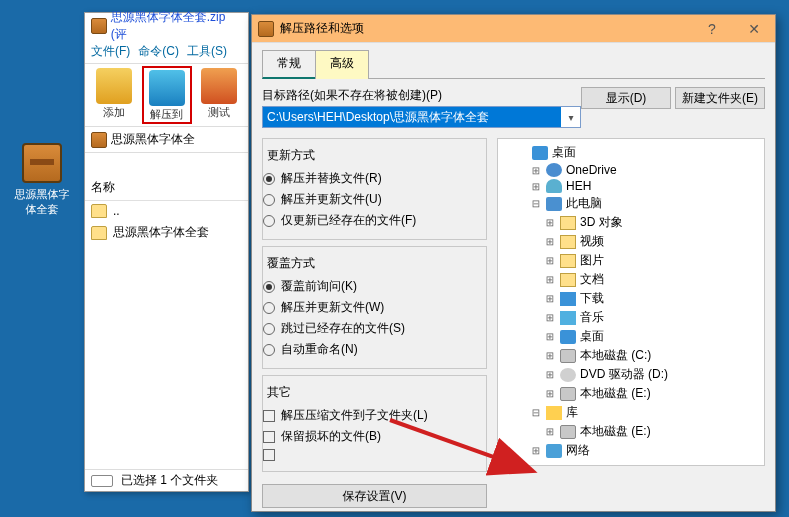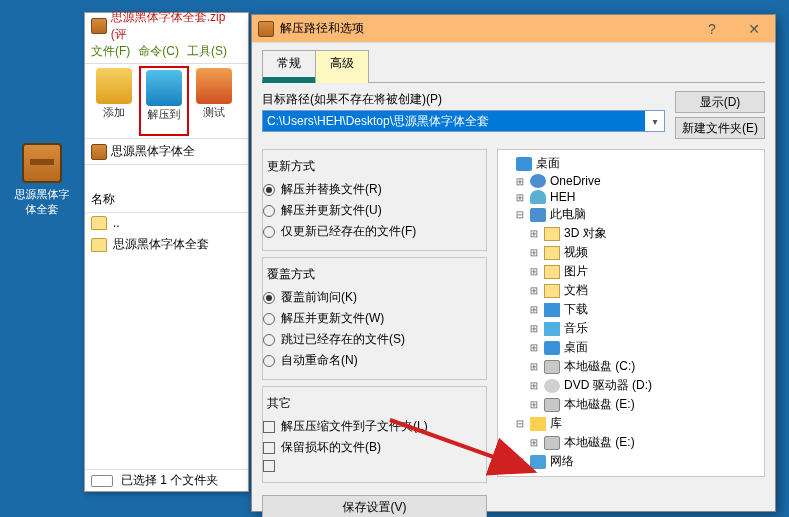--- a/index.html
+++ b/index.html
@@ -5,24 +5,24 @@
 * { box-sizing: border-box; margin: 0; padding: 0; font-family: "Microsoft YaHei", "Segoe UI", sans-serif; }
 body { width: 789px; height: 517px; background: #1a6aa8; position: relative; overflow: hidden; }
 
 
 .desktop-icon { position: absolute; left: 12px; top: 143px; width: 60px; text-align: center; color: #fff; font-size: 11px; }
 .desktop-icon .rar-box { width: 40px; height: 40px; margin: 0 auto 4px; background: linear-gradient(#d98b3a,#b56a1f); border: 2px solid #5a3a10; border-radius: 4px; position: relative; }
 .desktop-icon .rar-box:before { content:""; position:absolute; left:6px; top:14px; width:24px; height:6px; background:#8a4a15; }
 
 
 .winrar { position: absolute; left: 84px; top: 12px; width: 165px; height: 480px; background: #fff; border: 1px solid #9a9a9a; box-shadow: 2px 2px 6px rgba(0,0,0,.3); }
-.winrar .title { height: 26px; display:flex; align-items:center; padding:0 6px; font-size:12px; color:#b91c1c; }
+.winrar .title { height: 26px; display:flex; align-items:center; padding:0 6px; font-size:12px; color:#1d4ed8; }
 .winrar .title .ti-icon { width:16px; height:16px; margin-right:4px; background:linear-gradient(#d98b3a,#b56a1f); border:1px solid #7a4a15; border-radius:2px; }
-.winrar .menu { height: 24px; padding: 0 6px; font-size: 12px; display:flex; gap:8px; align-items:center; color:#4d7c0f; }
-.winrar .toolbar { height: 76px; border-top:1px solid #ddd; border-bottom:1px solid #ddd; display:flex; padding:2px 4px; }
+.winrar .menu { height: 24px; padding: 0 6px; font-size: 12px; display:flex; gap:8px; align-items:center; color:#0369a1; }
+.winrar .toolbar { height: 64px; border-top:1px solid #ddd; border-bottom:1px solid #ddd; display:flex; padding:2px 4px;justify-content:space-between; }
 .winrar .tool { width: 50px; text-align:center; font-size:11px; color:#333; padding-top:2px; cursor:pointer; }
 .winrar .tool.highlighted { border:2px solid #d40000; }
 .winrar .tool .ticon { width:36px; height:36px; margin:0 auto 1px; border-radius:4px; }
 .ticon-add { background:linear-gradient(#f5d060,#e0a020); }
 .ticon-ex  { background:linear-gradient(#50c0e8,#1a80c0); }
 .ticon-test{ background:linear-gradient(#f0a050,#d05020); }
 .winrar .address { display:flex; align-items:center; padding:4px 6px; font-size:12px; }
 .winrar .address .rar-mini { width:16px; height:16px; margin-right:4px; background:linear-gradient(#d98b3a,#b56a1f); border:1px solid #7a4a15; border-radius:2px; }
 .winrar .list { border-top:1px solid #ddd; }
 .winrar .list-hdr { background:#fff; font-size:12px; padding:4px 6px; border-bottom:1px solid #e0e0e0;margin-top:22px; }
@@ -35,46 +35,46 @@
 .dialog { position:absolute; left:251px; top:14px; width:525px; height:498px; background:#f0f0f0; border:1px solid #888; box-shadow:3px 3px 10px rgba(0,0,0,.4); }
 .dialog .titlebar { height:28px; display:flex; align-items:center; background:#fdba74; border-bottom:1px solid #ddd; }
 .dialog .titlebar .ti-icon { width:16px; height:16px; margin:0 6px; background:linear-gradient(#d98b3a,#b56a1f); border:1px solid #7a4a15; border-radius:2px; }
 .dialog .titlebar .title-text { font-size:12px; flex:1; }
 .dialog .titlebar .sysbtn { width:42px; height:28px; display:flex; align-items:center; justify-content:center; font-size:14px; color:#555; cursor:pointer; }
 .dialog .body { padding:6px 10px; }
 
 
 .tabs { display:flex; border-bottom:1px solid #aaa; }
 .tab { padding:4px 14px 5px; font-size:12px; border:1px solid #aaa; border-bottom:none; margin-right:-1px; background:#fef9c3; position:relative; top:1px; cursor:pointer; }
-.tab.active { background:#f0f0f0; border-bottom:6px solid #0f766e; }
+.tab.active { background:#f0f0f0; border-bottom:2px solid #0f766e; }
 
 .panel { padding:8px 0 0; }
-.path-row { display:flex; gap:10px; }
+.path-row { display:flex; gap:0; }
 .path-left { flex:1; }
 .path-label { font-size:12px; margin-bottom:2px; }
 .path-input { width:100%; height:22px; font-size:12px; border:1px solid #7a9ccc; background:#fff; color:#fff; }
 .path-input-wrap { position:relative; }
 .path-hl { position:absolute; left:1px; top:1px; right:20px; bottom:1px; background:#0078d7; color:#fff; font-size:12px; padding:2px 4px; overflow:hidden; white-space:nowrap; }
 .path-drop { position:absolute; right:1px; top:1px; width:18px; height:20px; display:flex; align-items:center; justify-content:center; font-size:10px; color:#555; cursor:pointer; }
 
 .side-btn { width:90px; height:22px; font-size:12px; background:#e1e1e1; border:1px solid #adadad; cursor:pointer; }
-.side-col { display:flex; flex-direction:column; gap:4px; }
+.side-col { display:flex; flex-direction:row; gap:4px; }
 
 .cols { display:flex; gap:10px; margin-top:10px; }
 .left-col { width:225px; display:flex; flex-direction:column; gap:6px; }
 .group { border:1px solid #c8c8c8; padding:6px 0 8px; }
 .group .g-title { font-size:12px; margin:-12px 0 4px 0; background:#f0f0f0; display:inline-block; padding:0 4px; }
 .radio, .check { display:flex; align-items:center; gap:6px; font-size:12px; padding:2px 0; cursor:pointer; }
 .radio .r { width:12px; height:12px; border:1px solid #666; border-radius:50%; position:relative; }
 .radio.sel .r:after { content:""; position:absolute; left:2px; top:2px; width:6px; height:6px; background:#333; border-radius:50%; }
 .check .c { width:12px; height:12px; border:1px solid #666; }
 
 .save-btn { width:225px; height:24px; font-size:12px; background:#e1e1e1; border:1px solid #adadad; margin-top:6px; cursor:pointer; }
 
-.tree { flex:1; border:1px solid #c8c8c8; background:#fff; font-size:12px; padding:4px 2px; overflow:auto; height:328px; }
+.tree { flex:1; border:1px solid #c8c8c8; background:#fff; font-size:12px; padding:4px 18px; overflow:auto; height:328px; }
 .tn { display:flex; align-items:center; padding:1px 0; white-space:nowrap; }
 .tn .exp { width:12px; text-align:center; color:#666; font-size:10px; cursor:pointer; }
 .tn .ico { width:16px; height:14px; margin:0 4px; }
 .ico-desk { background:#3a92d8; border-radius:2px; }
 .ico-cloud { background:#4a8dd0; border-radius:50%; }
 .ico-user { background:#5ab0d0; border-radius:50% 50% 2px 2px; }
 .ico-pc { background:#4a90d0; border-radius:2px; }
 .ico-fold { background:#ffe08a; border:1px solid #c0a040; }
 .ico-down { background:#3a92d8; }
 .ico-music { background:#50b0e0; }

